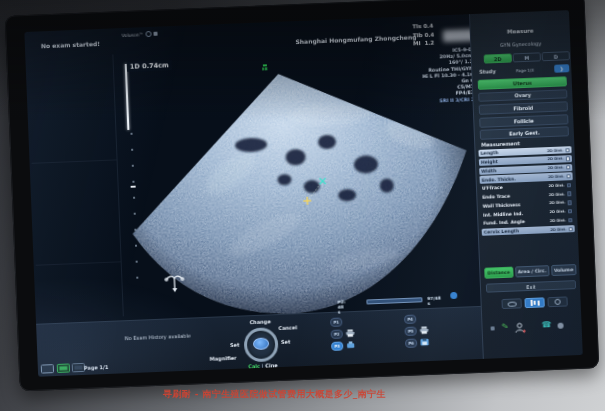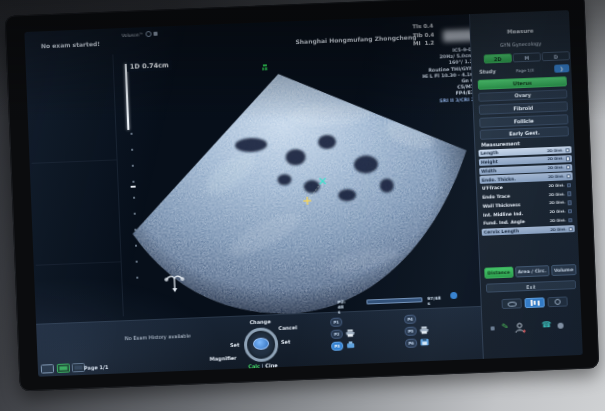--- a/index.html
+++ b/index.html
@@ -365,13 +365,14 @@
         <span style="width:13px;height:9px;border:1px solid #7e95ad;border-radius:1.5px;background:#1d2b3b;"></span>
         <span style="width:13px;height:9px;border:1px solid #2db04e;border-radius:1.5px;background:#2db04e;box-shadow:inset 0 0 0 1.5px #0f3d1d;"></span>
         <span style="width:13px;height:9px;border:1px solid #5c7187;border-radius:1.5px;background:#2a3a4d;box-shadow:inset 0 0 0 1.5px #17222f;"></span>
       </div>
       <div class="abs t" style="left:46px;top:335px;font-size:5px;font-weight:bold;">Page 1/1</div>
 
       <div class="abs glare"></div>
     </div>
   </div>
 
+  <div class="abs watermark" style="color: rgb(205, 68, 51);">寻刷耐 - 南宁生殖医院做试管费用大概是多少_南宁生</div>
 </div>
 
 </body></html>

